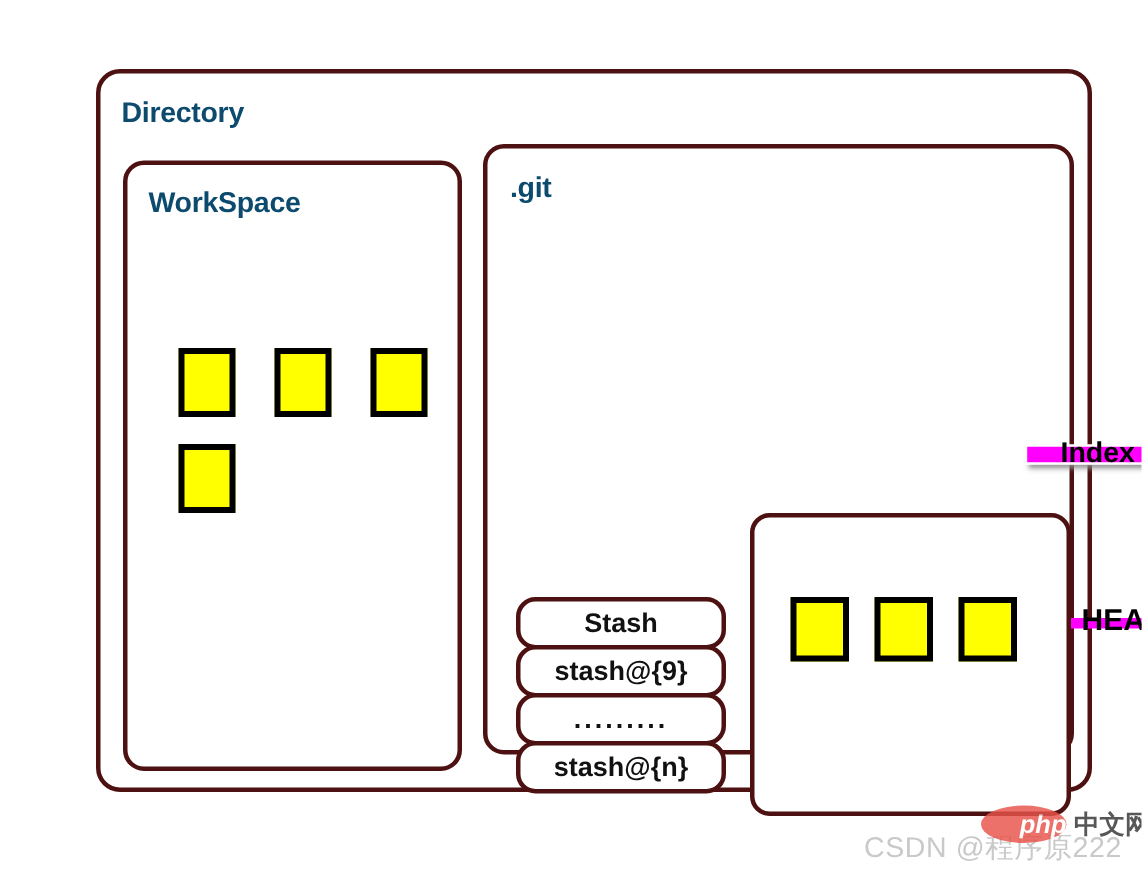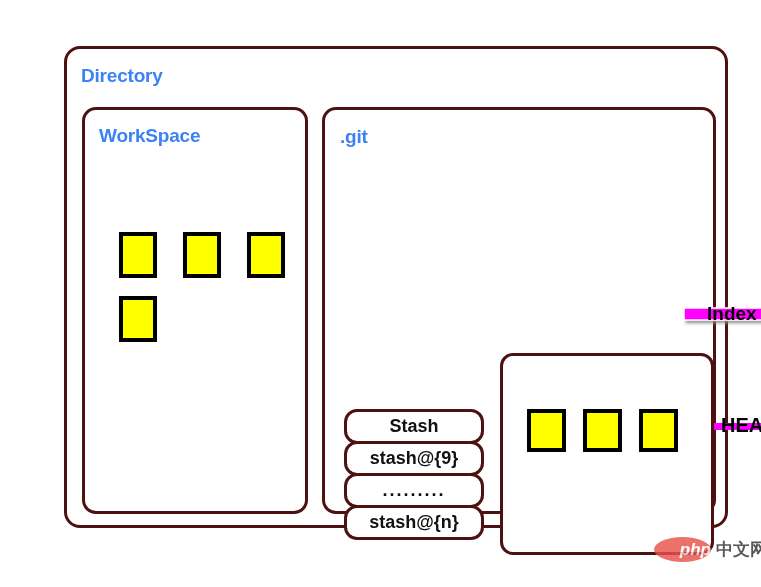--- a/index.html
+++ b/index.html
@@ -29,21 +29,21 @@
     position: absolute;
     box-sizing: border-box;
     background: #ffffff;
     border: 3px solid #4d1111;
     border-radius: 14px;
   }
 
   .box-title {
     position: absolute;
     font-weight: bold;
-    color: #3b82f6;
+    color: #0c4a6e;
     letter-spacing: -0.2px;
     white-space: nowrap;
   }
 
   
   #directory-box {
     left: 64px;  top: 46px;
     width: 664px; height: 482px;
     border-radius: 16px;
   }
@@ -55,21 +55,21 @@
   #workspace-box {
     left: 15px; top: 58px;
     width: 226px; height: 407px;
   }
   #workspace-title {
     left: 14px; top: 15px;
     font-size: 19px;
   }
 
   #git-box {
-    left: 255px; top: 58px;
+    left: 255px; top: 47px;
     width: 394px; height: 407px;
   }
   #git-title {
     left: 15px; top: 16px;
     font-size: 19px;
   }
 
   #stage-box {
     left: 167px; top: 101px;
     width: 222px; height: 110px;
@@ -263,19 +263,20 @@
         <div class="stash-item" id="stash-item-0">Stash</div>
         <div class="stash-item" id="stash-item-1">stash@{9}</div>
         <div class="stash-item" id="stash-item-2">.........</div>
         <div class="stash-item" id="stash-item-3">stash@{n}</div>
       </div>
 
     </div>
   </div>
 
   <div id="watermark">
+    <div id="watermark-text">CSDN @程序原222</div>
     <div id="php-logo">
       <div id="php-logo-text">php</div>
     </div>
     <div id="php-cn-text">中文网</div>
   </div>
 
 </div>
 
 </body></html>

